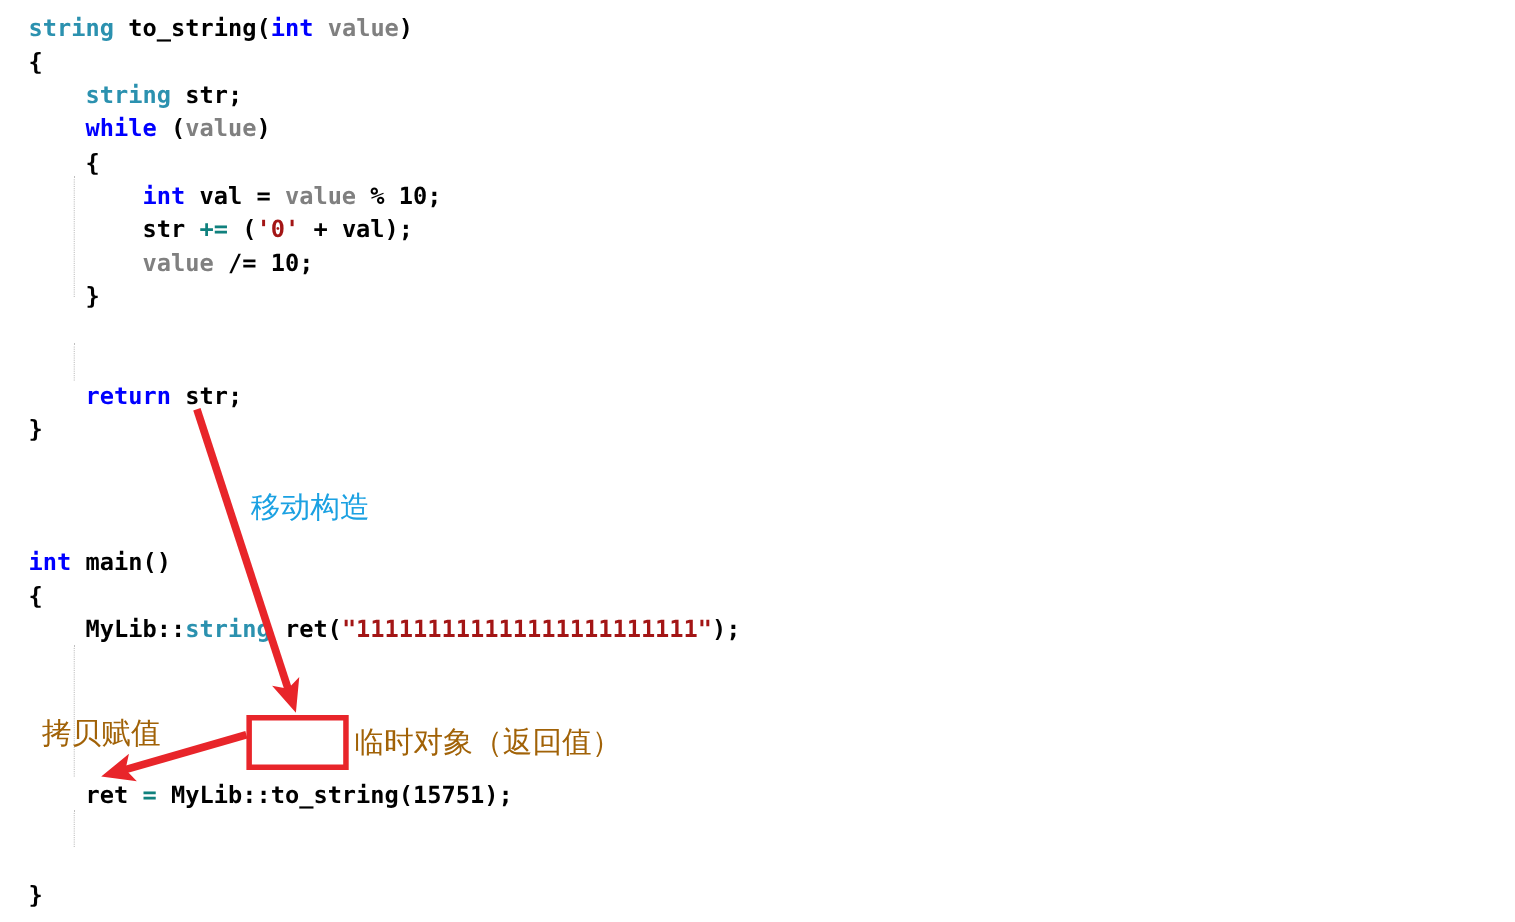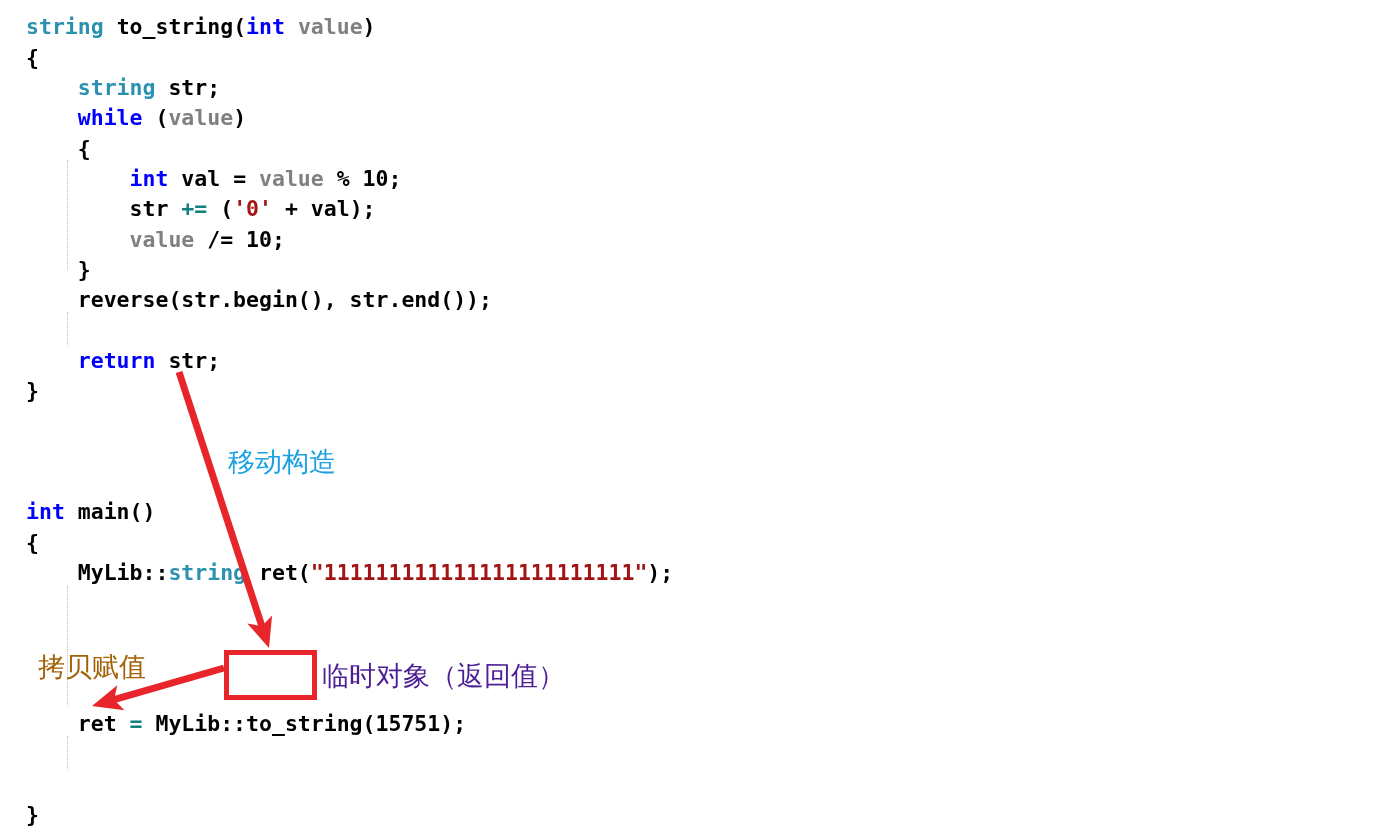--- a/index.html
+++ b/index.html
@@ -115,21 +115,20 @@
   <div class="code-layer" id="code-layer">
       <div class="code-line" style="left: 14px; top: 12px;"><span class="tok-type">string</span><span class="tok-plain"> </span><span class="tok-plain">to_string</span><span class="tok-plain">(</span><span class="tok-kw">int</span><span class="tok-plain"> </span><span class="tok-param">value</span><span class="tok-plain">)</span></div>
       <div class="code-line" style="left: 14px; top: 43px;"><span class="tok-plain">{</span></div>
       <div class="code-line" style="left: 14px; top: 103px;"><span class="tok-plain">    </span><span class="tok-kw">while</span><span class="tok-plain"> (</span><span class="tok-param">value</span><span class="tok-plain">)</span></div>
       <div class="code-line" style="left: 14px; top: 73px;"><span class="tok-plain">    </span><span class="tok-type">string</span><span class="tok-plain"> str;</span></div>
       <div class="code-line" style="left: 14px; top: 134px;"><span class="tok-plain">    </span><span class="tok-plain">{</span></div>
       <div class="code-line" style="left: 14px; top: 164px;"><span class="tok-plain">        </span><span class="tok-kw">int</span><span class="tok-plain"> val = </span><span class="tok-param">value</span><span class="tok-plain"> % 10;</span></div>
       <div class="code-line" style="left: 14px; top: 194px;"><span class="tok-plain">        </span><span class="tok-plain">str </span><span class="tok-op">+=</span><span class="tok-plain"> (</span><span class="tok-str">'0'</span><span class="tok-plain"> + val);</span></div>
       <div class="code-line" style="left: 14px; top: 225px;"><span class="tok-plain">        </span><span class="tok-param">value</span><span class="tok-plain"> /= 10;</span></div>
       <div class="code-line" style="left: 14px; top: 255px;"><span class="tok-plain">    </span><span class="tok-plain">}</span></div>
-      <div class="code-line" style="left: 14px; top: 285px;"><span class="tok-plain">    </span><span class="tok-plain">reverse(str.begin(), str.end());</span></div>
       <div class="code-line" style="left: 14px; top: 346px;"><span class="tok-plain">    </span><span class="tok-kw">return</span><span class="tok-plain"> str;</span></div>
       <div class="code-line" style="left: 14px; top: 376px;"><span class="tok-plain">}</span></div>
       <div class="code-line" style="left: 14px; top: 497px; text-align: right;"><span class="tok-kw">int</span><span class="tok-plain"> main()</span></div>
       <div class="code-line" style="left: 14px; top: 528px;"><span class="tok-plain">{</span></div>
       <div class="code-line" style="left: 14px; top: 558px;"><span class="tok-plain">    </span><span class="tok-plain">MyLib::</span><span class="tok-type">string</span><span class="tok-plain"> ret(</span><span class="tok-str">"111111111111111111111111"</span><span class="tok-plain">);</span></div>
       <div class="code-line" style="left: 14px; top: 709px;"><span class="tok-plain">    </span><span class="tok-plain">ret </span><span class="tok-op">=</span><span class="tok-plain"> MyLib::to_string(15751);</span></div>
       <div class="code-line" style="left: 14px; top: 800px;"><span class="tok-plain">}</span></div>
     </div>
 
   <div class="hl-box" id="hl-box" style="left: 224px; top: 650px; width: 93px; height: 50px; border-width: 5px; border-color: rgb(232, 37, 42);"></div>
@@ -143,16 +142,16 @@
         <g>
           <line x1="224" y1="668" x2="113.14139683571923" y2="699.9138403048687" stroke="#e8252a" stroke-width="7" stroke-linecap="butt"></line>
           <polygon points="92,706 117.23281041067592,685.2080477400777 114.10236941916102,699.6371966823627 124.42554459583108,710.1933349095641" fill="#e8252a"></polygon>
         </g>
       </svg>
 
     <div class="anno-text anno-cyan" id="anno-move" style="left: 228px; top: 448px; color: rgb(27, 161, 226);">移动构造</div>
 
     <div class="anno-text anno-cyan" id="anno-copy" style="left: 38px; top: 653px; color: #a16207;">拷贝赋值</div>
 
-    <div class="anno-text anno-red" id="anno-temp" style="left: 322px; top: 662px; color: #4c1d95;">临时对象（返回值）</div>
+    <div class="anno-text anno-red" id="anno-temp" style="left: 322px; top: 662px; color: #a16207;">临时对象（返回值）</div>
   </div>
 
 </div>
 
 </body></html>

